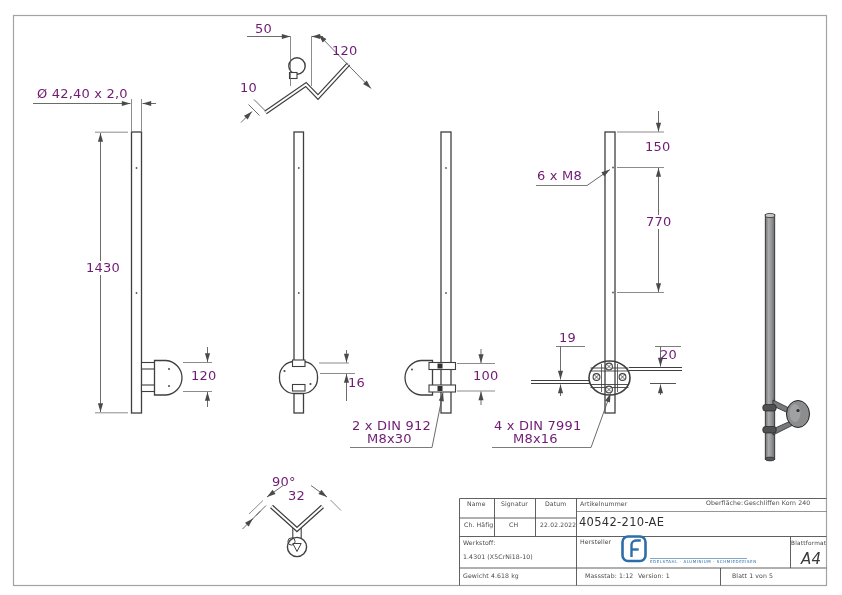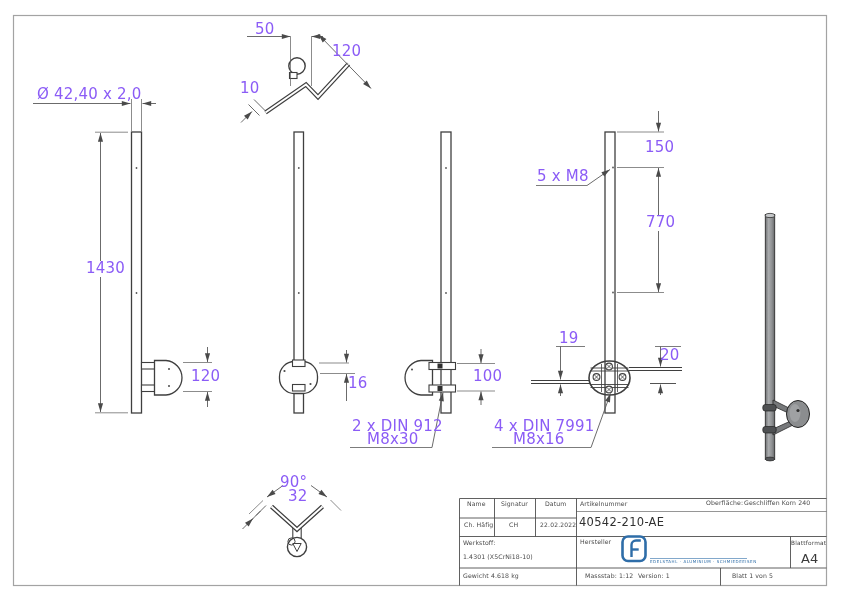--- a/index.html
+++ b/index.html
@@ -1,25 +1,25 @@
 <!DOCTYPE html>
 <html><head>
 <meta charset="utf-8">
 <style>
   html,body{margin:0;padding:0;background:#ffffff;}
   #page{position:relative;width:842px;height:595px;background:#fff;overflow:hidden;
         font-family:"DejaVu Sans",sans-serif;}
   svg{position:absolute;left:0;top:0;}
-  .t{position:absolute;font-family:"DejaVu Sans",sans-serif;font-size:15px;
-     color:#8b5cf6;white-space:nowrap;letter-spacing:.2px;line-height:1.05;}
+  .t{position:absolute;font-family:"DejaVu Sans",sans-serif;font-size:13px;
+     color:#701a75;white-space:nowrap;letter-spacing:.2px;line-height:1.05;}
   .bg{background:#fff;padding:0 2px;}
   .tb{font-size:6.2px;color:#4a4a4a;letter-spacing:.1px;}
   .tb2{font-size:6px;color:#4a4a4a;}
   .art{font-size:11.5px;color:#303030;letter-spacing:.3px;}
-  .a4{font-size:13px;color:#3a3a3a;}
+  .a4{font-size:15px;color:#3a3a3a;font-style:italic;}
   .wordmark{font-size:20px;color:#2e6da8;font-weight:500;letter-spacing:.3px;}
   .tagline{font-size:4px;color:#2e6da8;letter-spacing:.55px;}
 </style>
 </head>
 <body>
 
 <div id="page">
 
 <svg width="842" height="595" viewBox="0 0 842 595">
   <defs>
@@ -216,23 +216,23 @@
 <span class="t" style="left:191px;top:369px">120</span>
 <span class="t" style="left:348px;top:376px">16</span>
 <span class="t bg" style="left:471px;top:369px">100</span>
 <span class="t" style="left:645px;top:140px">150</span>
 <span class="t bg" style="left:644px;top:215px">770</span>
 <span class="t" style="left:559px;top:331px">19</span>
 <span class="t" style="left:660px;top:348px">20</span>
 <span class="t" style="left:255px;top:22px">50</span>
 <span class="t" style="left:332px;top:44px">120</span>
 <span class="t" style="left:240px;top:81px">10</span>
-<span class="t" style="left:280px;top:475px">90°</span>
+<span class="t" style="left:272px;top:475px">90°</span>
 <span class="t" style="left:288px;top:489px">32</span>
-<span class="t" style="left:537px;top:169px">5 x M8</span>
+<span class="t" style="left:537px;top:169px">6 x M8</span>
 <span class="t" style="left:352px;top:419px">2 x DIN 912</span>
 <span class="t" style="left:367px;top:432px">M8x30</span>
 <span class="t" style="left:494px;top:419px">4 x DIN 7991</span>
 <span class="t" style="left:513px;top:432px">M8x16</span>
 
 <span class="t tb" style="left:467px;top:501px">Name</span>
 <span class="t tb" style="left:501px;top:501px">Signatur</span>
 <span class="t tb" style="left:545px;top:501px">Datum</span>
 <span class="t tb" style="left:580px;top:501px">Artikelnummer</span>
 <span class="t tb" style="left:706px;top:500px">Oberfläche:</span>

